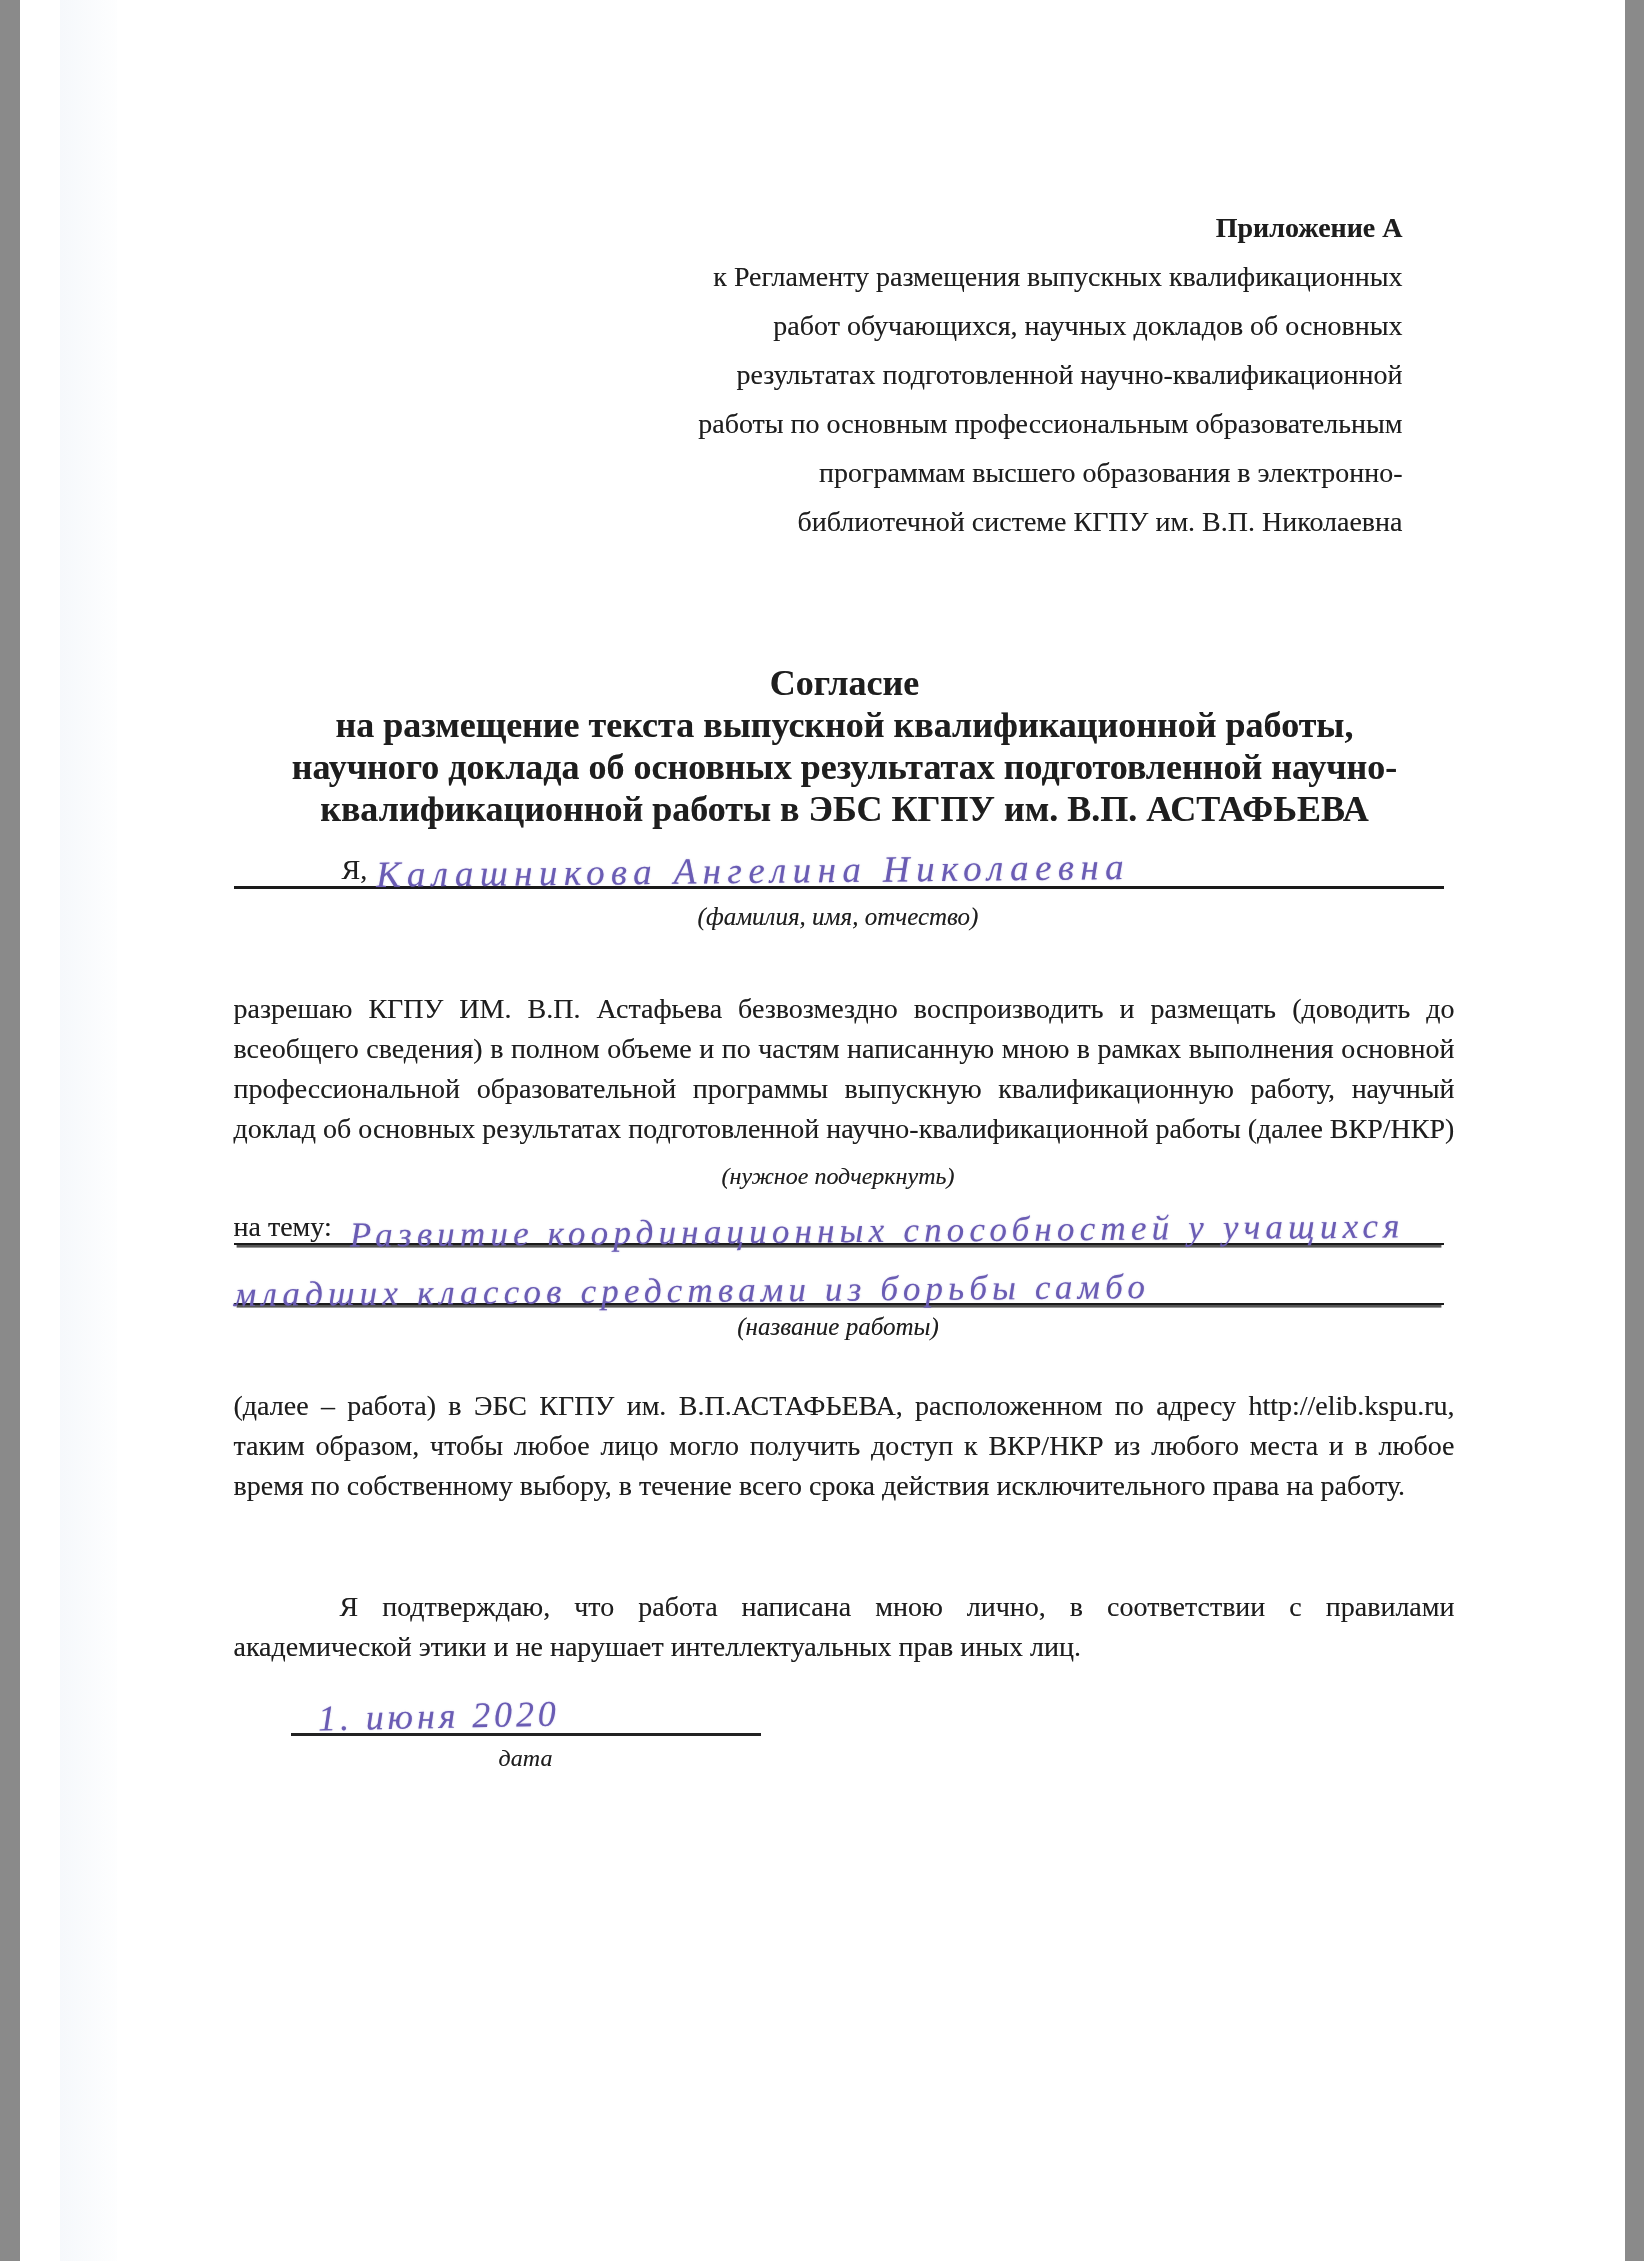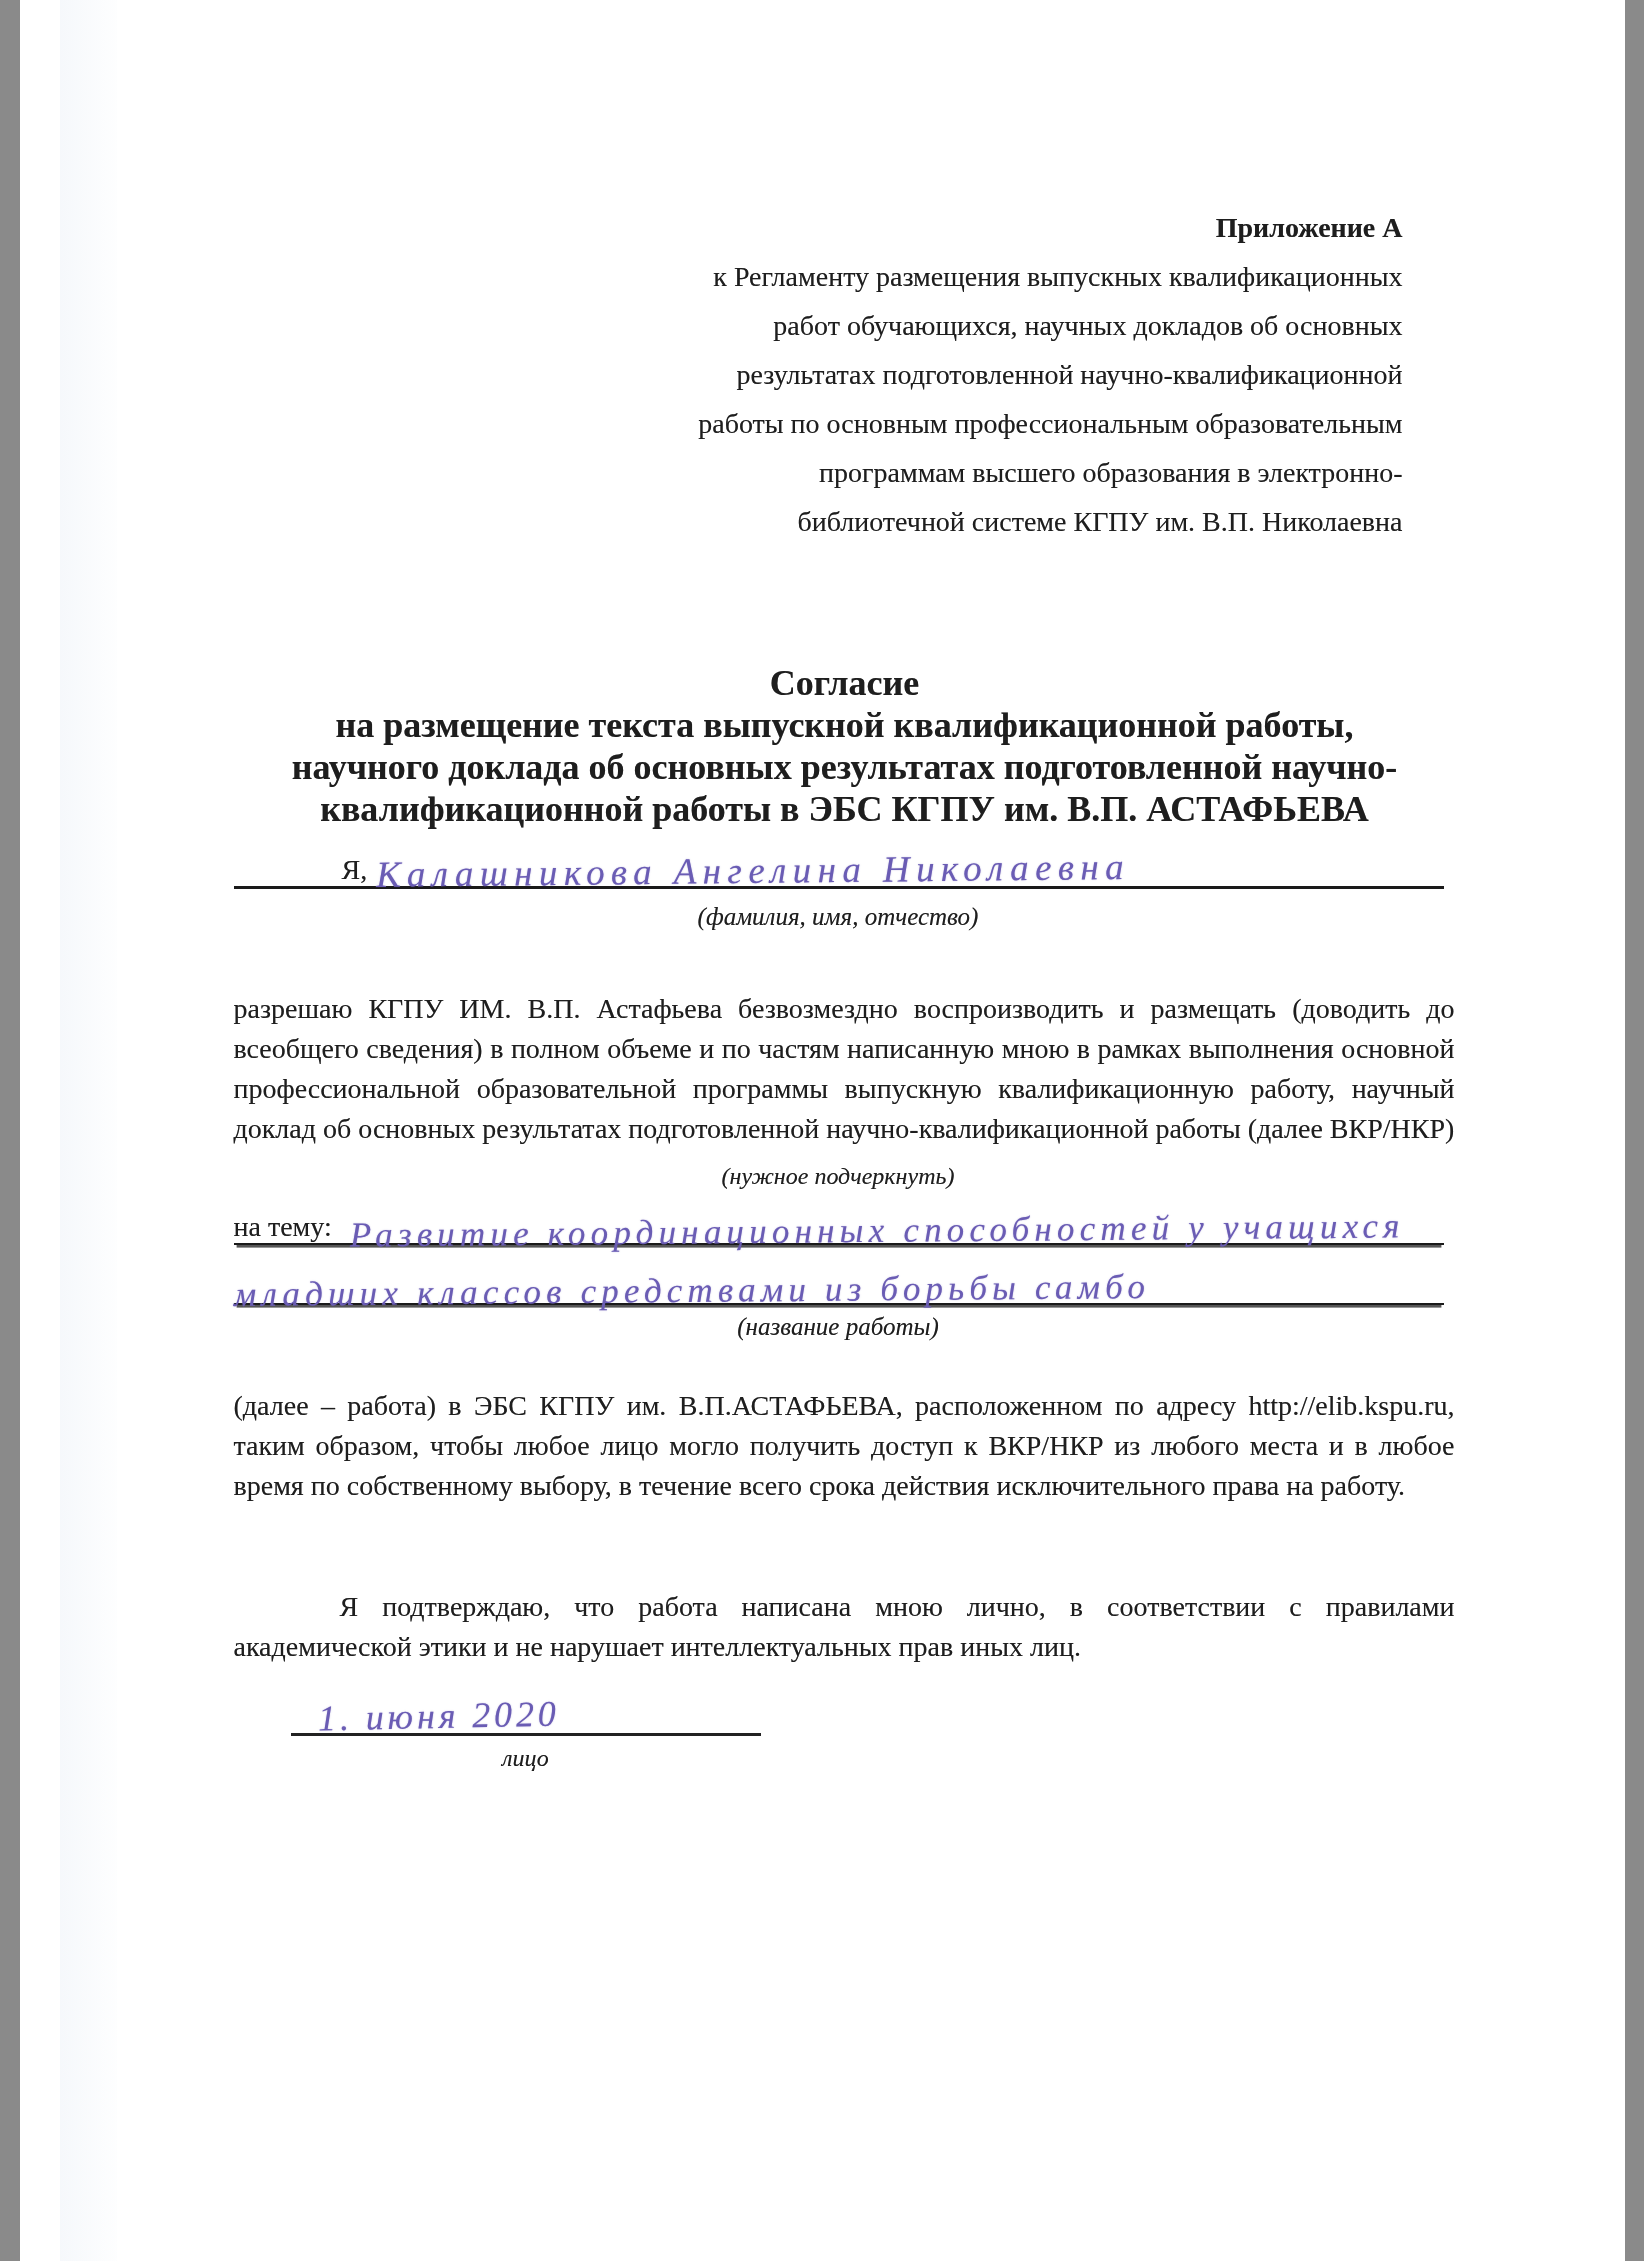--- a/index.html
+++ b/index.html
@@ -120,17 +120,17 @@
   </div>
   <div class="caption cap-title print">(название работы)</div>
 
   <p class="para para-2 print">(далее – работа) в ЭБС КГПУ им. В.П.АСТАФЬЕВА, расположенном по адресу http://elib.kspu.ru, таким образом, чтобы любое лицо могло получить доступ к ВКР/НКР из любого места и в любое время по собственному выбору, в течение всего срока действия исключительного права на работу.</p>
   <p class="para para-3 print">Я подтверждаю, что работа написана мною лично, в соответствии с правилами академической этики и не нарушает интеллектуальных прав иных лиц.</p>
 
   <div class="sig-block date-block">
     <div class="sig-space">
       <span class="hw hw-date">1. июня 2020</span>
     </div>
-    <div class="sig-label print">лицо</div>
+    <div class="sig-label print">дата</div>
   </div>
 
 </div>
 
 
 </body></html>

